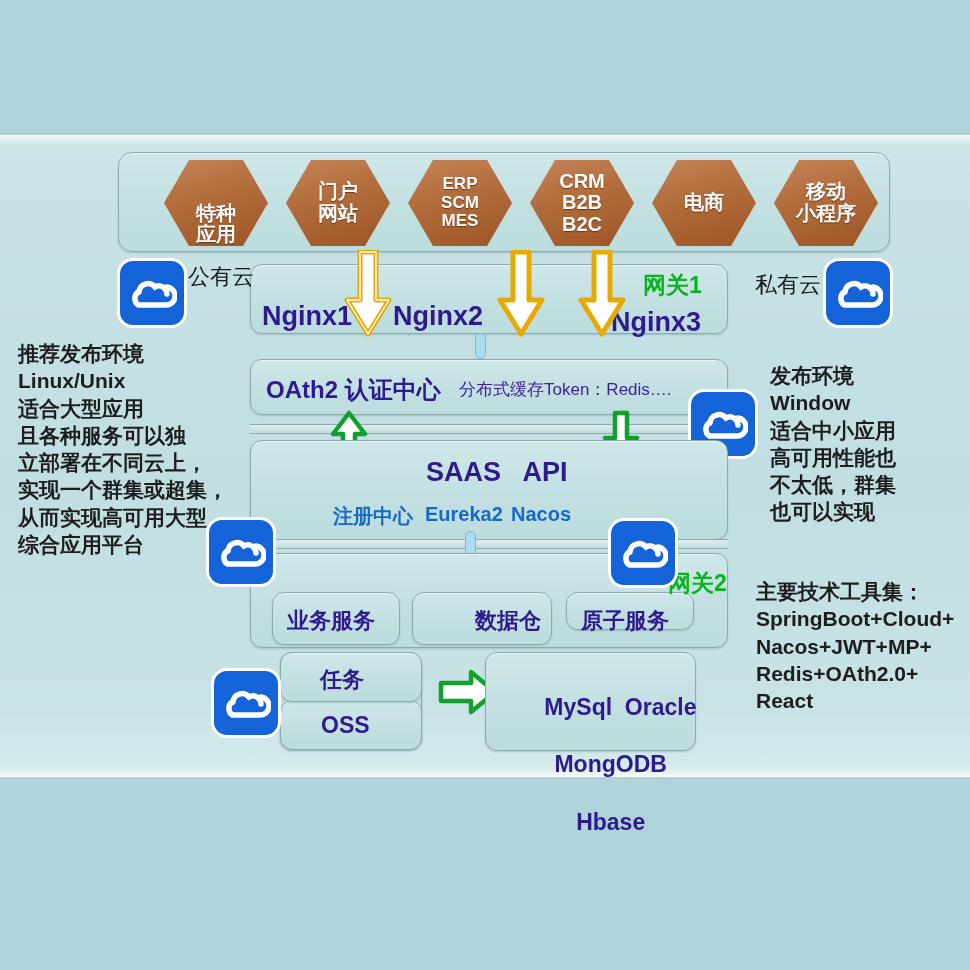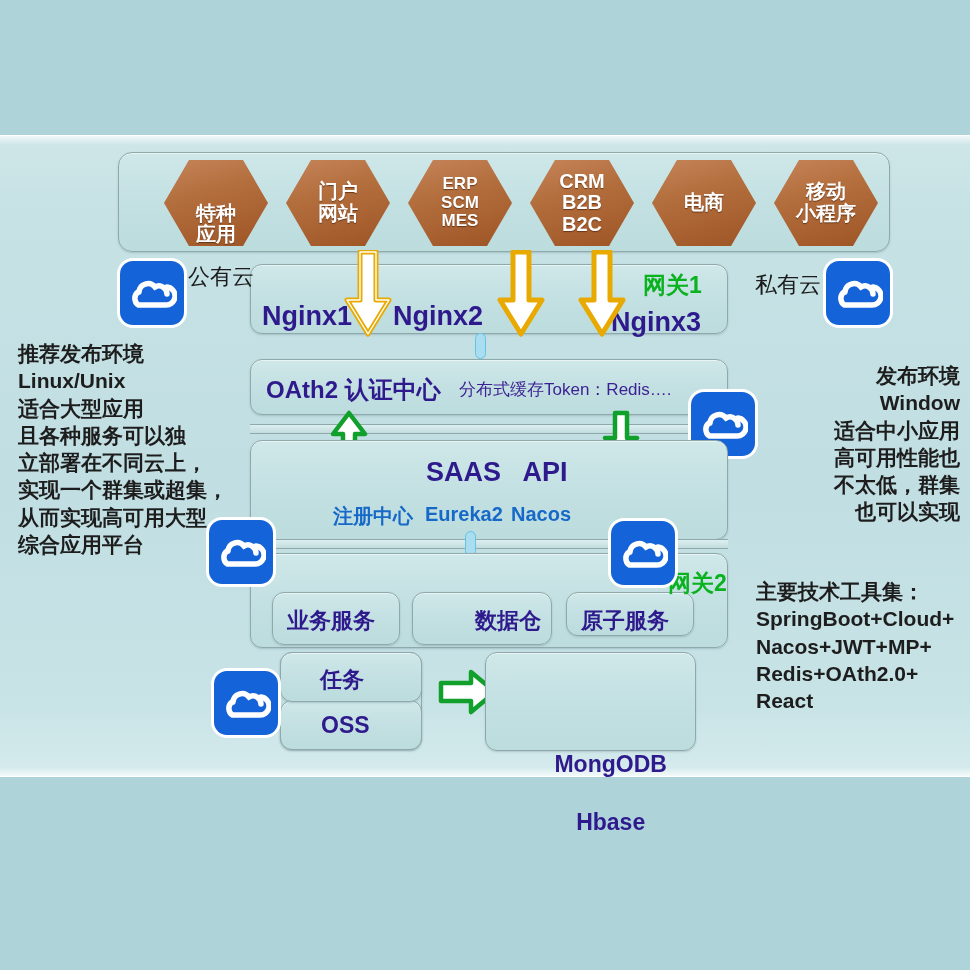--- a/index.html
+++ b/index.html
@@ -189,21 +189,21 @@
   <div class="conn" style="left:465px; top:531px;"></div>
 
   <div class="rbox" style="left:250px; top:553px; width:478px; height:95px;"></div>
 
   <div class="rbox" style="left:272px; top:592px; width:128px; height:53px;text-decoration:underline;">
     <div class="lbl purple" style="left:14px; top:13px; font-size:22px;">业务服务</div>
   </div>
   <div class="rbox" style="left:412px; top:592px; width:140px; height:53px;">
     <div class="lbl purple" style="left:30px; top:13px; font-size:22px;margin-left:32px;">数据仓</div>
   </div>
-  <div class="rbox" style="left:566px; top:592px; width:128px; height:44px;">
+  <div class="rbox" style="left:566px; top:592px; width:128px; height:38px;">
     <div class="lbl purple" style="left:14px; top:13px; font-size:22px;">原子服务</div>
   </div>
 
   <div class="cloud" style="left:209px; top:520px;">
     <svg width="50" height="42" viewBox="0 0 50 42">
       <path d="M12 20 a9 9 0 0 1 16 -5 a8 8 0 0 1 12 7" fill="none" stroke="#fff" stroke-width="5.5" stroke-linecap="round"></path>
       <path d="M11 20 a8 8 0 0 0 0.4 13 L38 33 a9 9 0 0 0 2 -18" fill="none" stroke="#fff" stroke-width="5.5" stroke-linecap="round"></path>
     </svg>
   </div>
   <div class="lbl green" style="left:668px; top:568px; font-size:23px;">网关2</div>
@@ -230,36 +230,36 @@
   </div>
 
   <div class="arrow" style="left:438px; top:668px;">
     <svg width="60" height="48" viewBox="0 0 60 48">
       <path d="M3 15 L33 15 L33 4 L57 24 L33 44 L33 33 L3 33 Z" fill="#ffffff" stroke="#10a02b" stroke-width="4.5" stroke-linejoin="round"></path>
     </svg>
   </div>
 
   <div class="rbox" style="left:485px; top:652px; width:211px; height:99px;">
     <div class="lbl purple" style="left:20px; top:11px; font-size:23px; text-align:center; width:171px; line-height:1.25;">
-      <br>
+      <span>MySql  Oracle</span><br>
       <span>MongODB</span><br>
       <span>Hbase</span>
     </div>
   </div>
 
   <div class="side" style="left:18px; top:340px; width:225px; font-size:21px;">推荐发布环境
   Linux/Unix
 适合大型应用
 且各种服务可以独
 立部署在不同云上，
 实现一个群集或超集，
 从而实现高可用大型
 综合应用平台</div>
 
-  <div class="side" style="left:770px; top:362px; width:190px; font-size:21px; text-align:right;">发布环境
+  <div class="side" style="left:770px; top:362px; width:190px; font-size:21px; text-align:left;">发布环境
 Window
 适合中小应用
 高可用性能也
 不太低，群集
 也可以实现</div>
 
   <div class="side" style="left:756px; top:578px; width:215px; font-size:21px;">主要技术工具集：
 SpringBoot+Cloud+
 Nacos+JWT+MP+
 Redis+OAth2.0+

